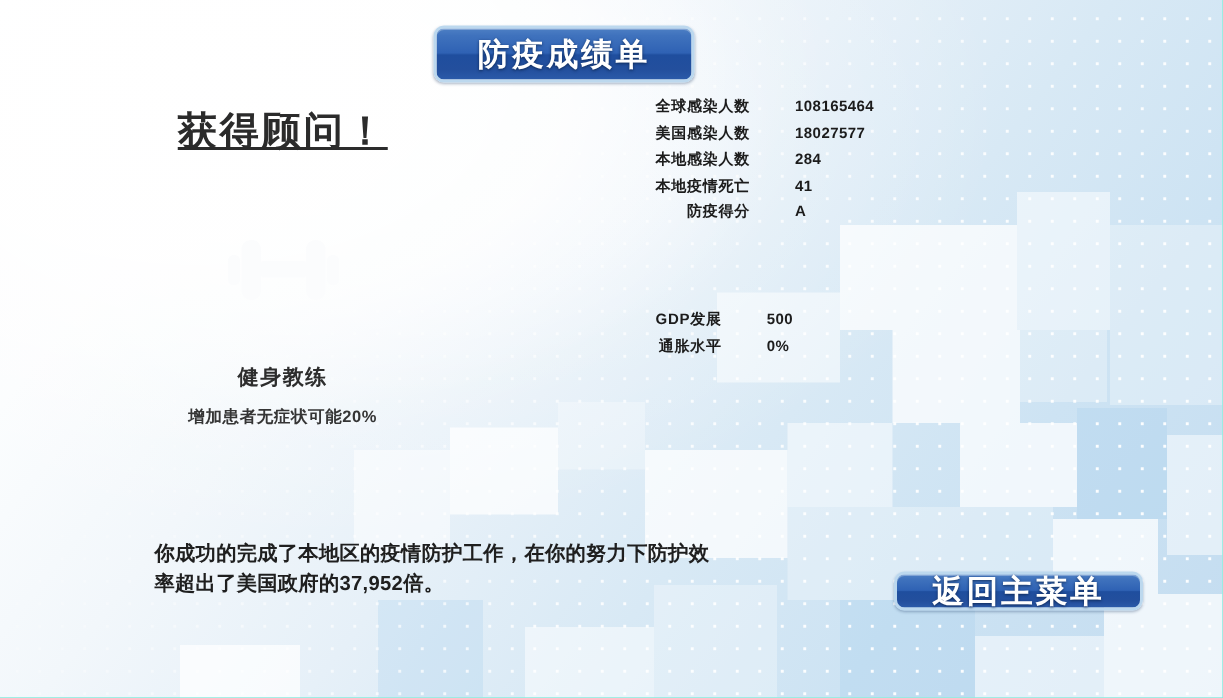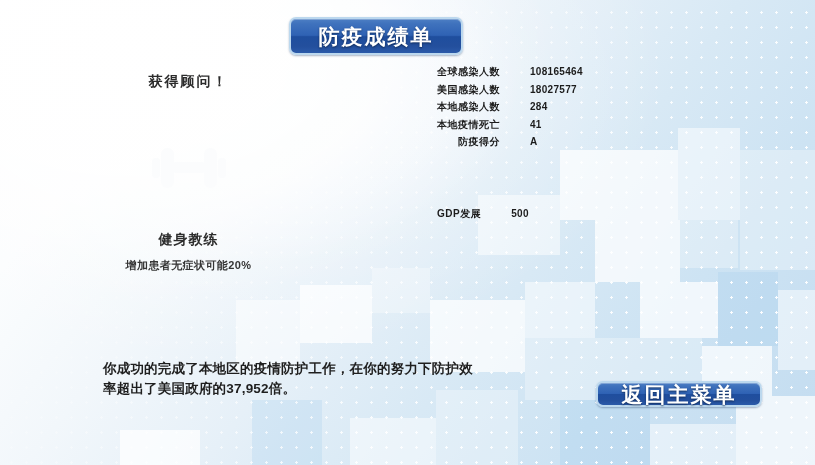--- a/index.html
+++ b/index.html
@@ -124,25 +124,26 @@
 
   
   #advisor-panel {
     position: absolute;
     left: 56px;
     top: 74px;
     width: 265px;
     text-align: center;
   }
   #advisor-heading {
-    font-size: 14px;
+    font-size: 26px;
     font-weight: bold;
     color: #2b2b2b;
     letter-spacing: 2px;
     line-height: 1;
+    text-decoration: underline;
   }
   #advisor-icon {
     margin-top: 50px;
     height: 60px;
     display: flex;
     align-items: center;
     justify-content: center;
   }
   #advisor-name {
     margin-top: 33px;
@@ -280,20 +281,24 @@
         <div class="stat-label">防疫得分</div>
         <div class="stat-value">A</div>
       </div>
     </div>
 
   <div class="stats" id="economy-stats">
       <div class="stat-row">
         <div class="stat-label">GDP发展</div>
         <div class="stat-value">500</div>
       </div>
+      <div class="stat-row">
+        <div class="stat-label">通胀水平</div>
+        <div class="stat-value">0%</div>
+      </div>
     </div>
 
   <div id="summary-text">你成功的完成了本地区的疫情防护工作，在你的努力下防护效率超出了美国政府的37,952倍。</div>
 
   <div class="btn" id="back-button">
     <span>返回主菜单</span>
   </div>
 
 </div>
 

